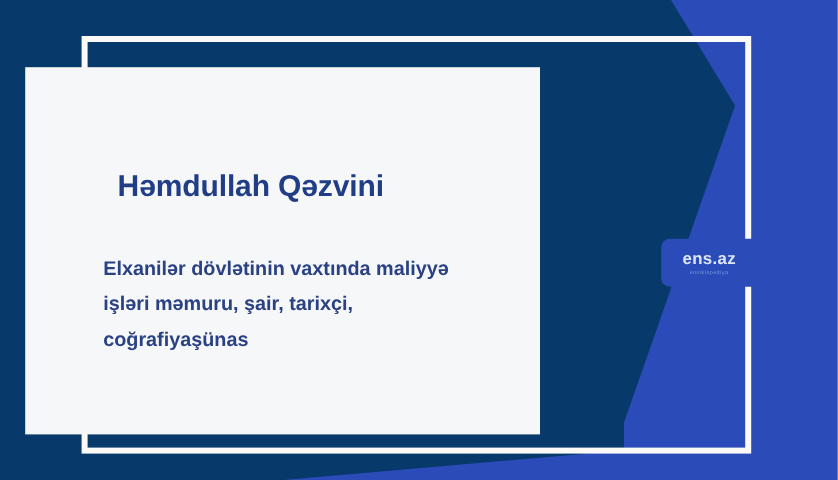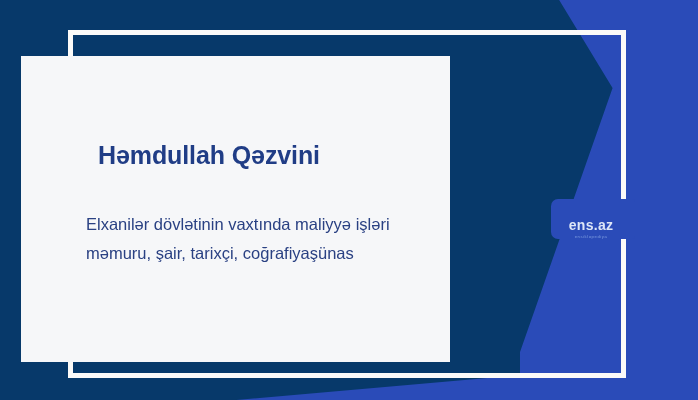--- a/index.html
+++ b/index.html
@@ -84,39 +84,39 @@
     line-height: 1.2;
     color: #203d86;
     letter-spacing: -0.1px;
     white-space: nowrap;
   }
 
   .subtitle {
     margin: 0;
     padding-top: 28px;
     font-size: 16.5px;
-    font-weight: 400;
+    font-weight: 700;
     line-height: 1.78;
     color: #2a4183;
     max-width: 330px;
   }
 
   
   .logo-badge {
     position: absolute;
     left: 551px;
     top: 199px;
     width: 84px;
     height: 40px;
     background: #2a4bb8;
     border-radius: 7px 3px 3px 7px;
     display: flex;
     flex-direction: column;
     align-items: center;
-    justify-content: flex-end;
+    justify-content: center;
     overflow: hidden;
   }
   .logo-text {
     font-size: 14px;
     font-weight: 700;
     color: #dde6f7;
     letter-spacing: 0.3px;
     line-height: 1;
     margin-left: -4px;
   }

